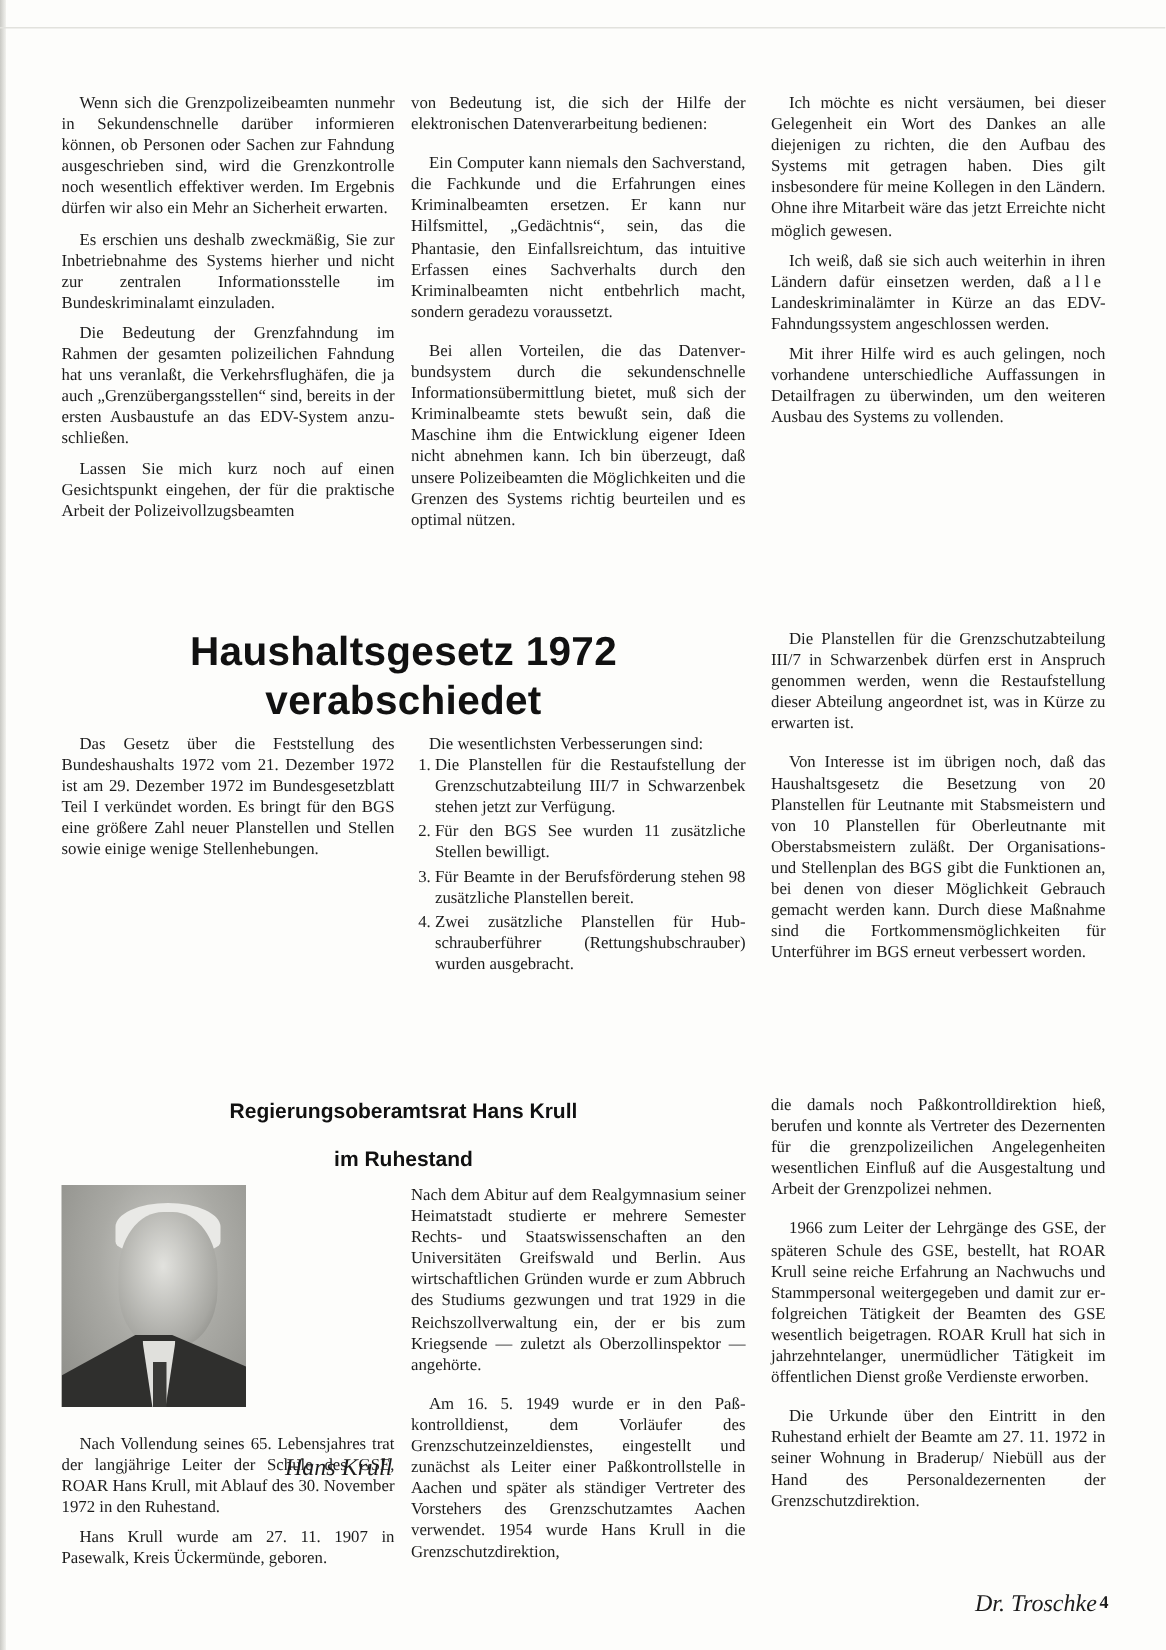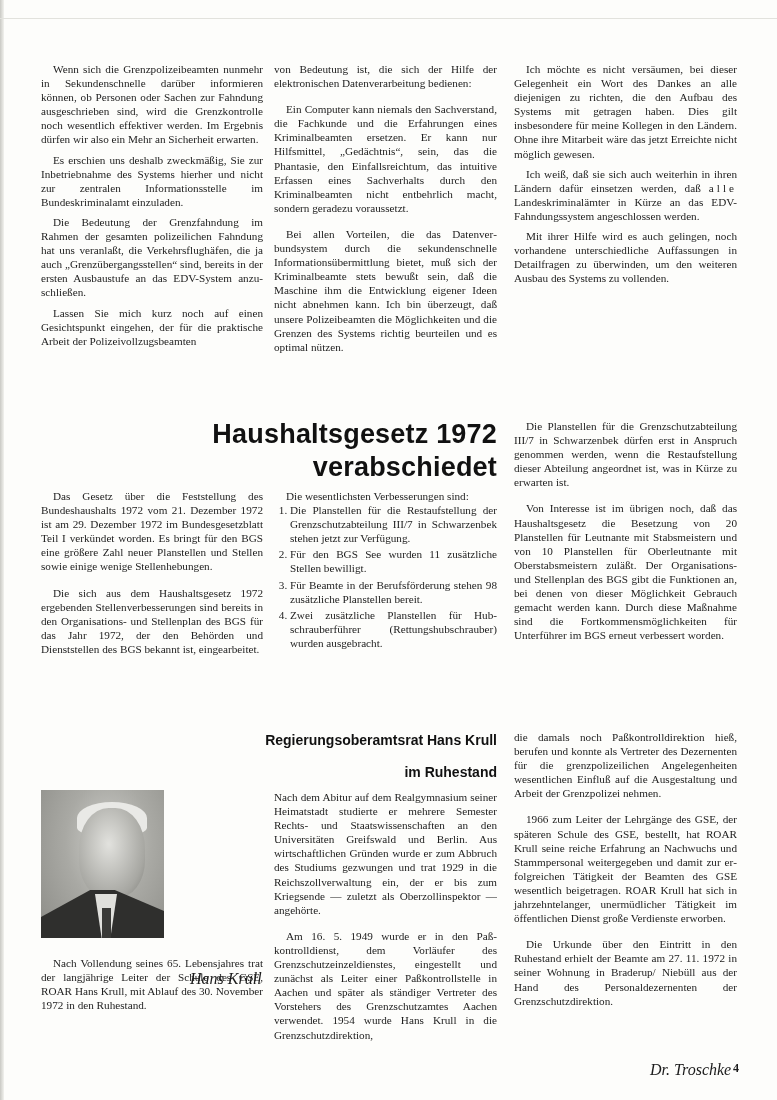--- a/index.html
+++ b/index.html
@@ -19,21 +19,21 @@
   }
   .col {
     position: absolute; font-size: 11.2px; line-height: 14.1px;
     text-align: justify; hyphens: manual;
   }
   .col p { margin: 0 0 6px 0; text-indent: 12px; }
   .col p.gap { margin-bottom: 12px; font-family: Liberation Serif, serif; }
   .col p.noind { text-indent: 0; }
   .headline {
     position: absolute; font-family: "Liberation Sans", "DejaVu Sans", sans-serif;
-    font-weight: bold; text-align: right; color: #111;
+    font-weight: bold; text-align: center; color: #111;
   }
   .h1 { font-size: 27px; line-height: 33px; letter-spacing: 0.2px; }
   .h2 { font-size: 14px; line-height: 32px; }
   ol.list { margin: 0 0 0 0; padding: 0 0 0 16px; }
   ol.list li { margin: 0 0 2px 0; text-align: justify; }
   .photo {
     position: absolute; left: 41px; top: 790px; width: 123px; height: 148px;
     background: radial-gradient(ellipse at 55% 35%, #cfcfcb 0%, #a9a9a4 45%, #8b8b86 100%);
     overflow: hidden;
   }
@@ -98,21 +98,20 @@
   <p>Mit ihrer Hilfe wird es auch gelingen, noch vorhandene unterschiedliche Auf­fassungen in Detailfragen zu überwin­den, um den weiteren Ausbau des Sy­stems zu vollenden.</p>
 </div>
 
 <div class="headline h1" style="left:41px; top:418px; width:456px;">
   <div>Haushaltsgesetz 1972</div>
   <div>verabschiedet</div>
 </div>
 
 <div class="col" style="left:41px; top:489px; width:222px;">
   <p class="gap">Das Gesetz über die Feststellung des Bundeshaushalts 1972 vom 21. Dezember 1972 ist am 29. Dezember 1972 im Bun­desgesetzblatt Teil I verkündet worden. Es bringt für den BGS eine größere Zahl neuer Planstellen und Stellen sowie ei­nige wenige Stellenhebungen.</p>
-  <p>Die sich aus dem Haushaltsgesetz 1972 ergebenden Stellenverbesserungen sind bereits in den Organisations- und Stel­lenplan des BGS für das Jahr 1972, der den Behörden und Dienststellen des BGS bekannt ist, eingearbeitet.</p>
 </div>
 
 <div class="col" style="left:274px; top:489px; width:223px;">
   <p style="margin-bottom:0;">Die wesentlichsten Verbesserungen sind:</p>
   <ol class="list">
     <li>Die Planstellen für die Restaufstel­lung der Grenzschutzabteilung III/7 in Schwarzenbek stehen jetzt zur Ver­fügung.</li>
     <li>Für den BGS See wurden 11 zusätzli­che Stellen bewilligt.</li>
     <li>Für Beamte in der Berufsförderung stehen 98 zusätzliche Planstellen be­reit.</li>
     <li>Zwei zusätzliche Planstellen für Hub­schrauberführer (Rettungshubschrau­ber) wurden ausgebracht.</li>
   </ol>
@@ -132,20 +131,21 @@
   <div class="hair"></div>
   <div class="head"></div>
   <div class="suit"></div>
   <div class="collar"></div>
   <div class="tie"></div>
 </div>
 <div class="caption">Hans Krull</div>
 
 <div class="col" style="left:41px; top:956px; width:222px;">
   <p>Nach Vollendung seines 65. Lebens­jahres trat der langjährige Leiter der Schule des GSE, ROAR Hans Krull, mit Ablauf des 30. November 1972 in den Ruhestand.</p>
+  <p>Hans Krull wurde am 27. 11. 1907 in Pasewalk, Kreis Ückermünde, geboren.</p>
 </div>
 
 <div class="col" style="left:274px; top:790px; width:223px;">
   <p class="gap noind">Nach dem Abitur auf dem Realgymna­sium seiner Heimatstadt studierte er mehrere Semester Rechts- und Staats­wissenschaften an den Universitäten Greifswald und Berlin. Aus wirtschaft­lichen Gründen wurde er zum Abbruch des Studiums gezwungen und trat 1929 in die Reichszollverwaltung ein, der er bis zum Kriegsende — zuletzt als Ober­zollinspektor — angehörte.</p>
   <p>Am 16. 5. 1949 wurde er in den Paß­kontrolldienst, dem Vorläufer des Grenzschutzeinzeldienstes, eingestellt und zunächst als Leiter einer Paßkontroll­stelle in Aachen und später als ständiger Vertreter des Vorstehers des Grenzschutz­amtes Aachen verwendet. 1954 wurde Hans Krull in die Grenzschutzdirektion,</p>
 </div>
 
 <div class="col" style="left:514px; top:730px; width:223px;">
   <p class="gap noind">die damals noch Paßkontrolldirektion hieß, berufen und konnte als Vertreter des Dezernenten für die grenzpolizei­lichen Angelegenheiten wesentlichen Ein­fluß auf die Ausgestaltung und Arbeit der Grenzpolizei nehmen.</p>
   <p class="gap">1966 zum Leiter der Lehrgänge des GSE, der späteren Schule des GSE, be­stellt, hat ROAR Krull seine reiche Er­fahrung an Nachwuchs und Stammper­sonal weitergegeben und damit zur er­folgreichen Tätigkeit der Beamten des GSE wesentlich beigetragen. ROAR Krull hat sich in jahrzehntelanger, unermüd­licher Tätigkeit im öffentlichen Dienst große Verdienste erworben.</p>

